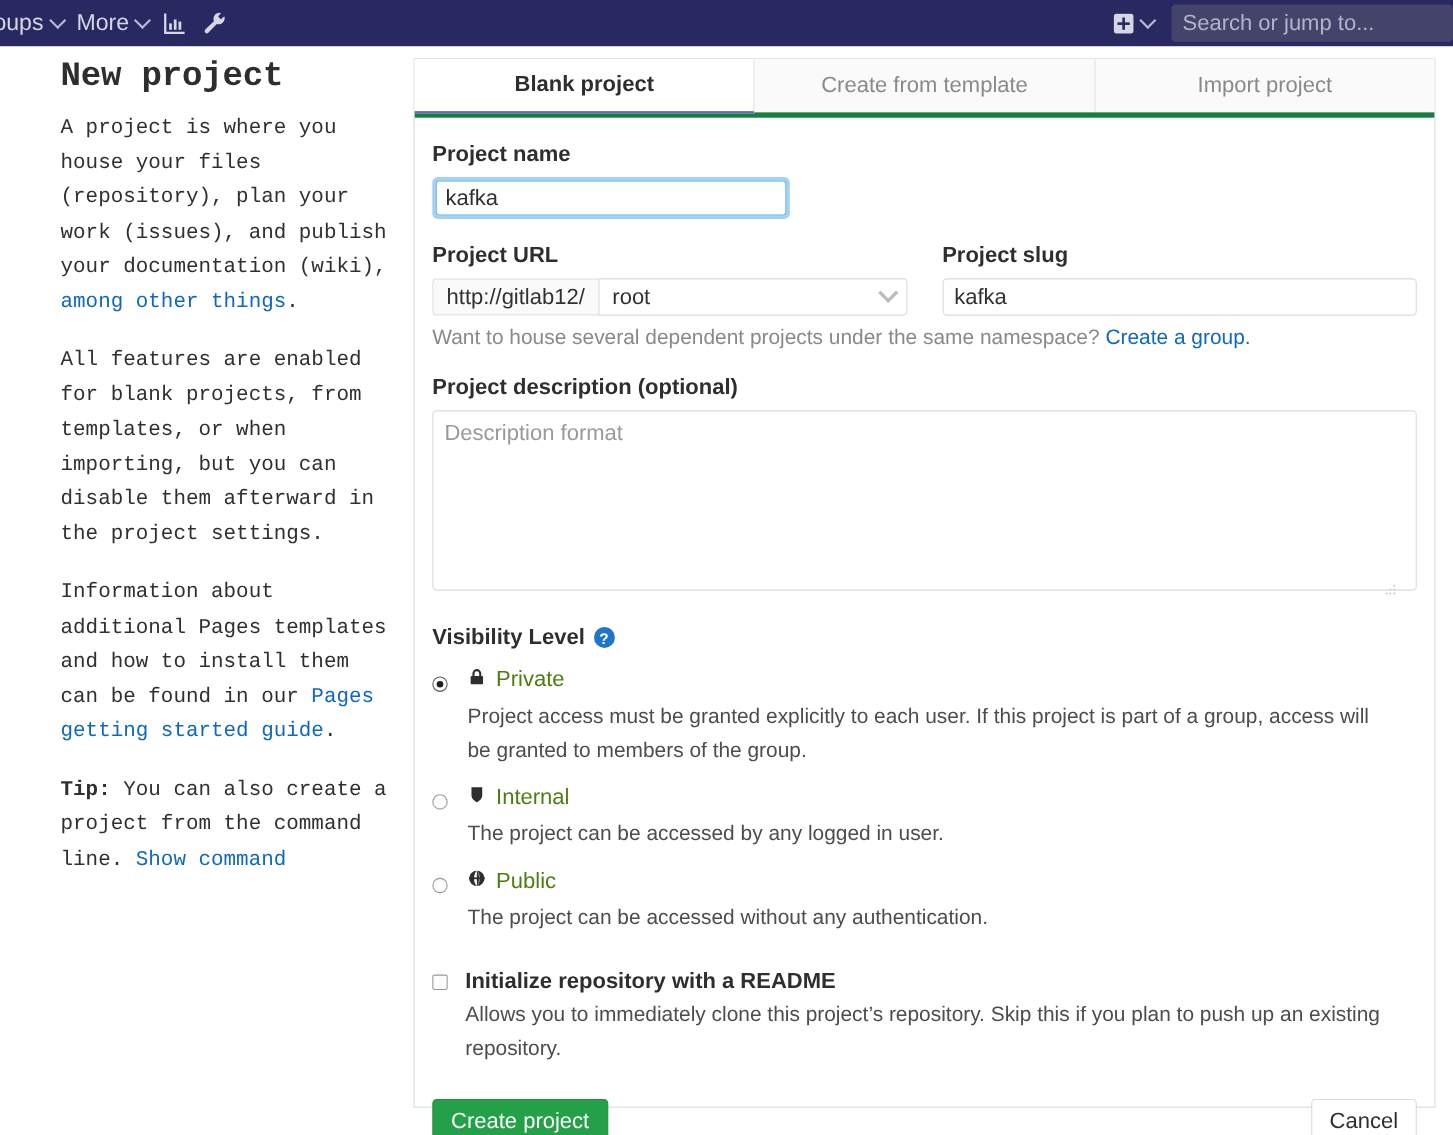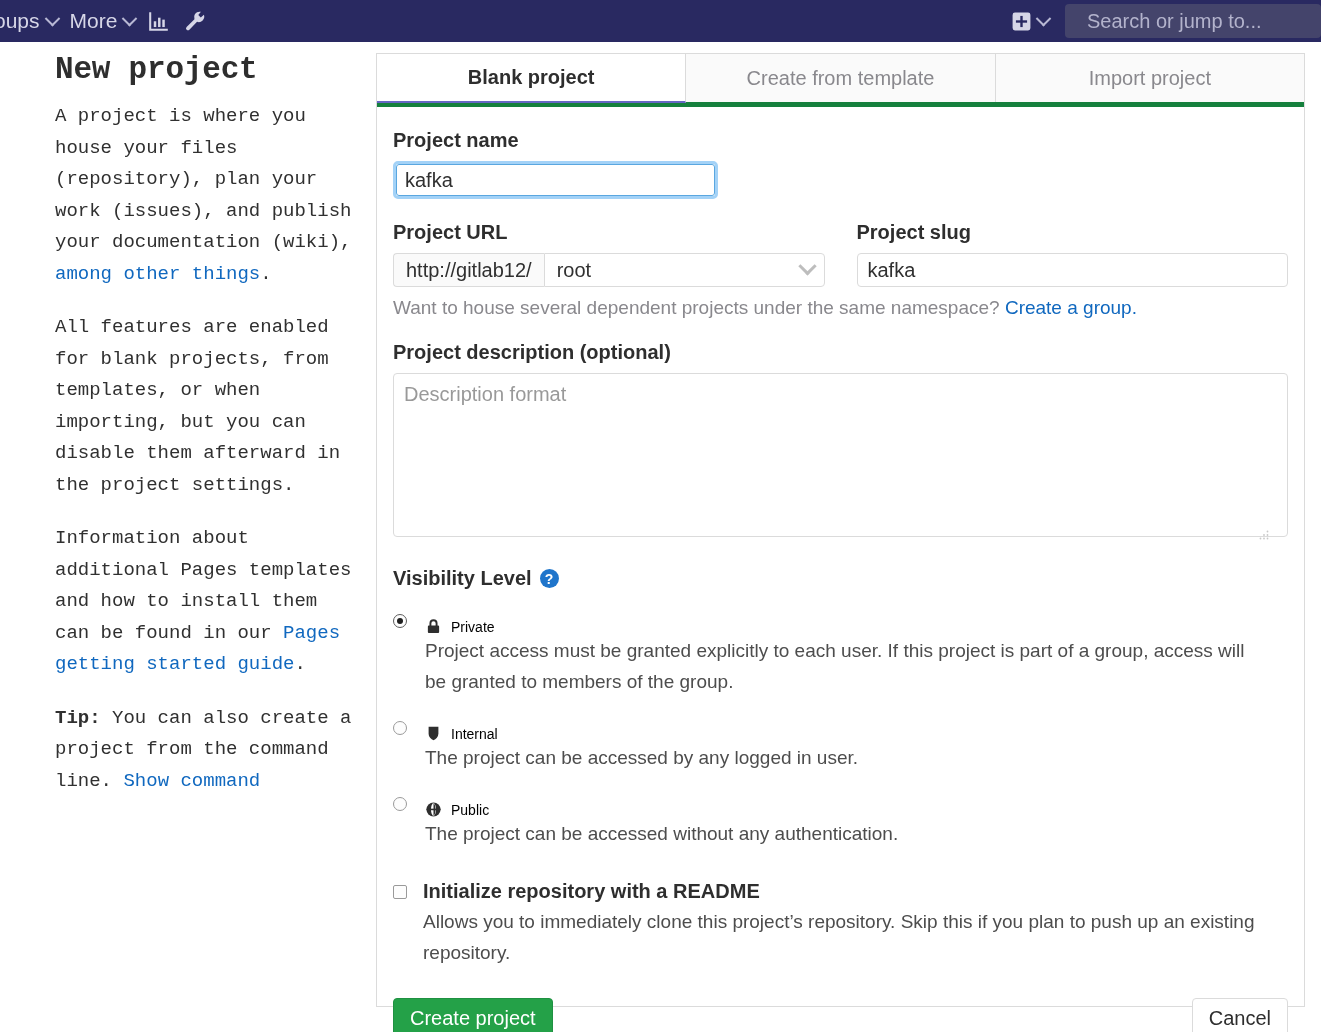--- a/index.html
+++ b/index.html
@@ -51,21 +51,21 @@
     color: #d6d6e7; padding: 0 6px; height: 42px;
   }
   #search-box {
     width: 256px; height: 34px;
     margin-left: 10px; margin-right: 0px;
     background: #44446b;
     border: 0; border-radius: 4px;
     color: #fef9c3;
     font-size: 20px;
     font-family: "Liberation Sans", sans-serif;
-    padding: 0 22px;
+    padding: 0 10px;
   }
   #search-box::placeholder { color: #b3b3cc; }
 
   
   #left-col {
     position: absolute;
     left: 55px; top: 52px;
     width: 300px;
     font-family: Liberation Mono, monospace;
   }
@@ -252,23 +252,23 @@
   .vis-radio.checked::after {
     content: "";
     position: absolute;
     left: 3px; top: 3px;
     width: 6px; height: 6px;
     border-radius: 50%;
     background: #1f1f1f;
   }
   .vis-body { margin-left: 18px; }
   .vis-title {
-    display: flex; align-items: flex-end;
-    font-size: 14px;
-    color: #000000;
+    display: flex; align-items: flex-start;
+    font-size: 20px;
+    color: #4d7c0f;
     height: 29px;
   }
   .vis-icon { margin-right: 9px; display: flex; align-items: center; }
   .vis-desc {
     font-size: 19px;
     line-height: 31px;
     color: #4d4d4d;
     max-width: 840px;
   }
 

